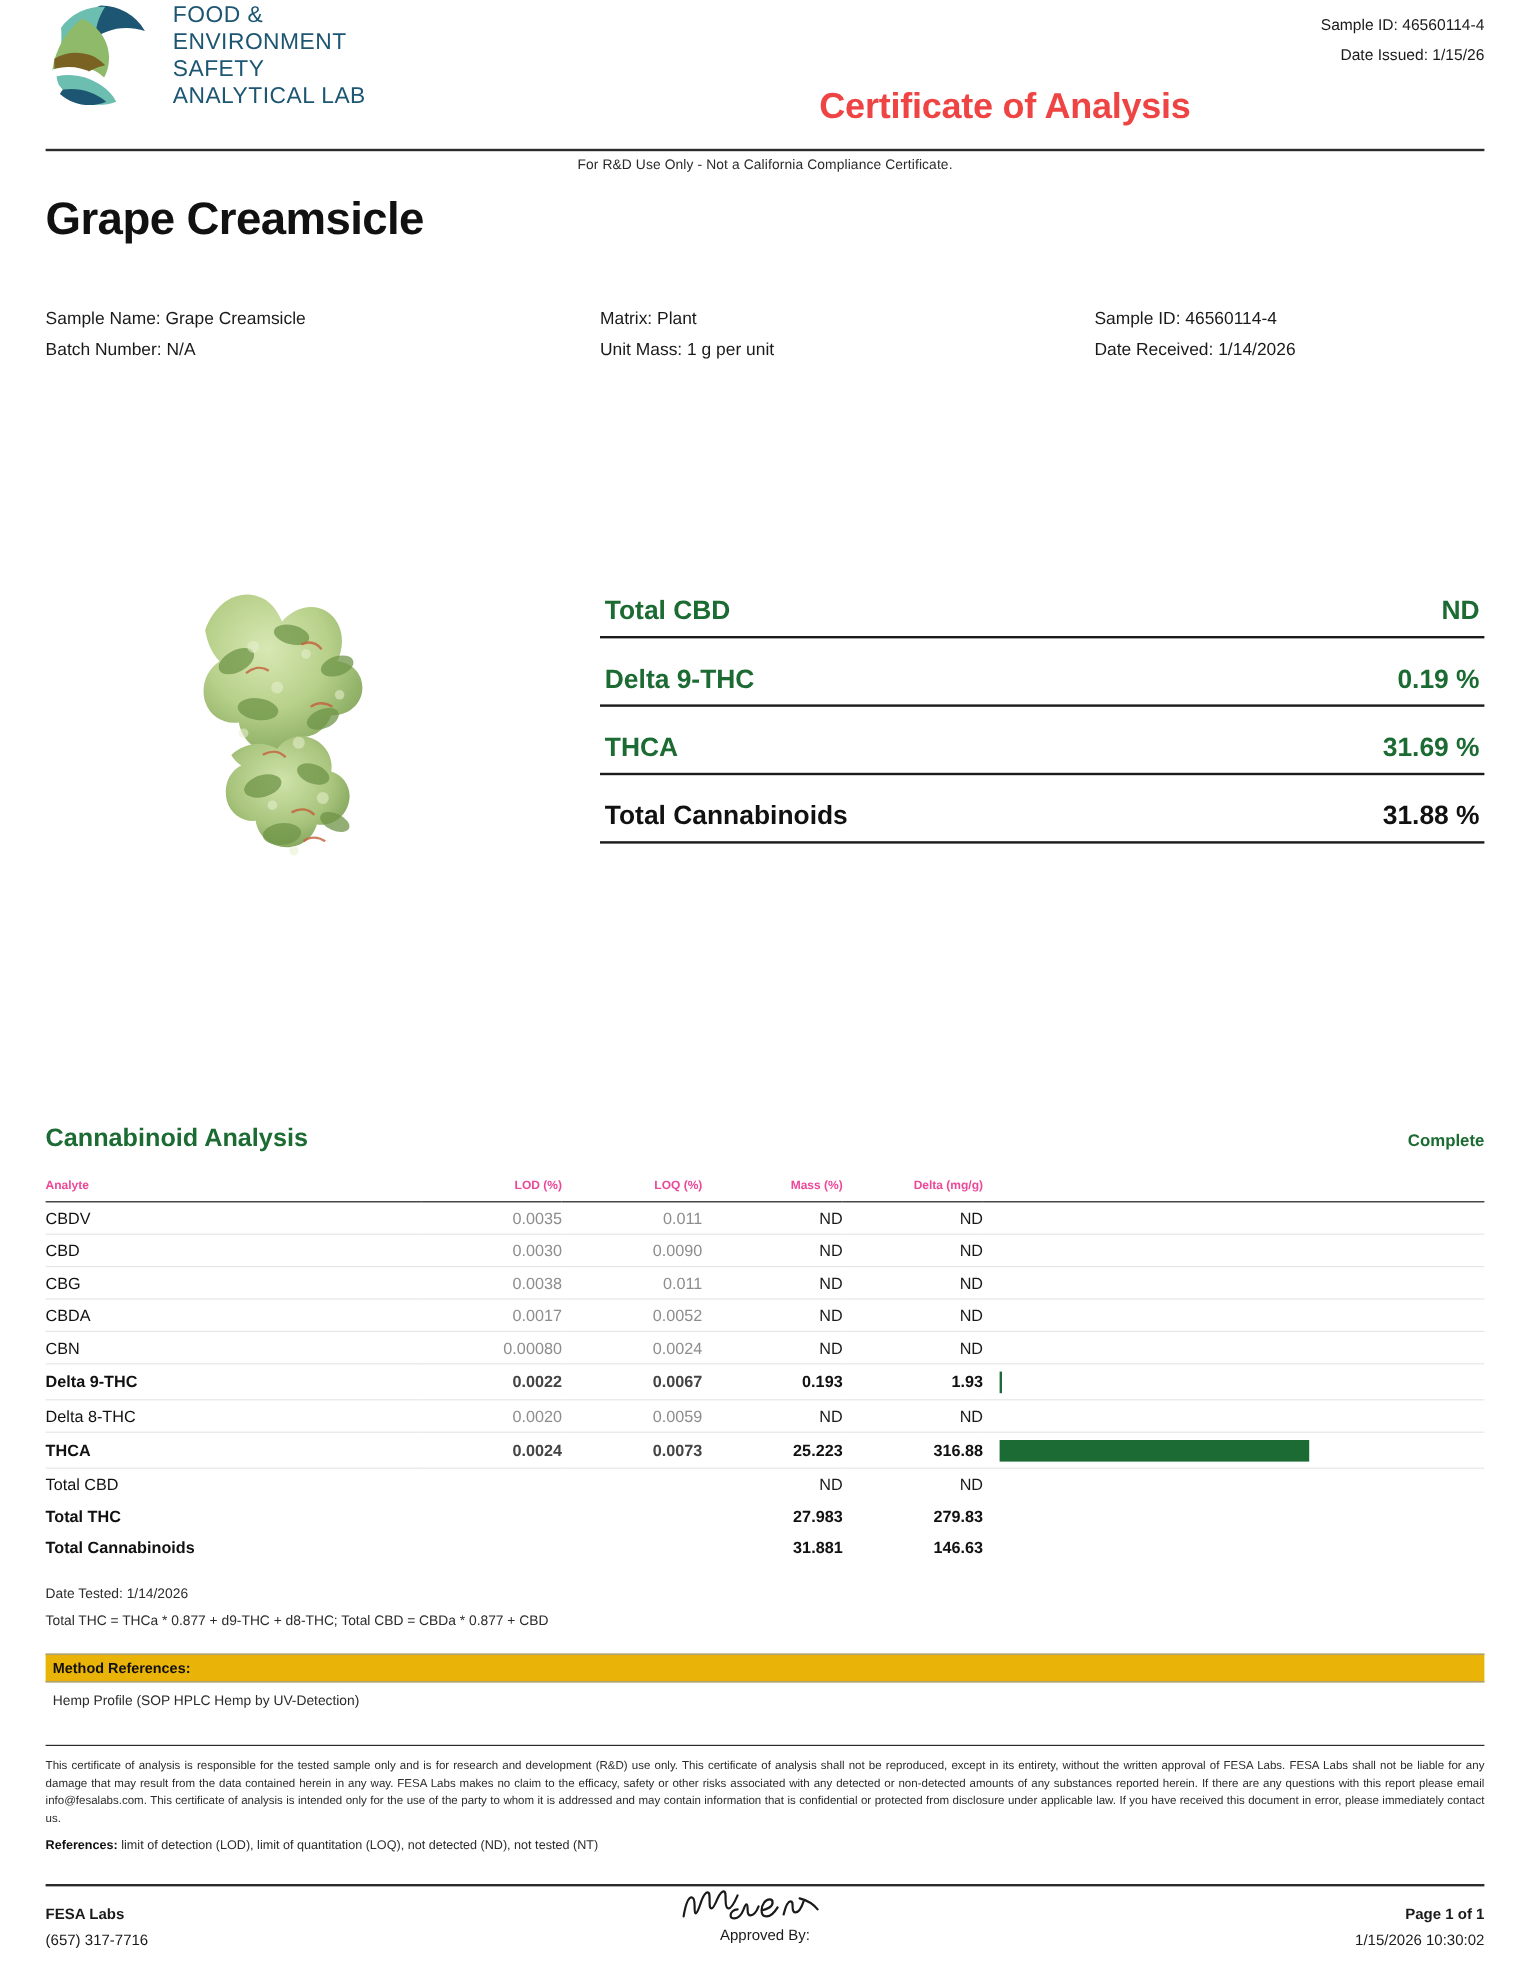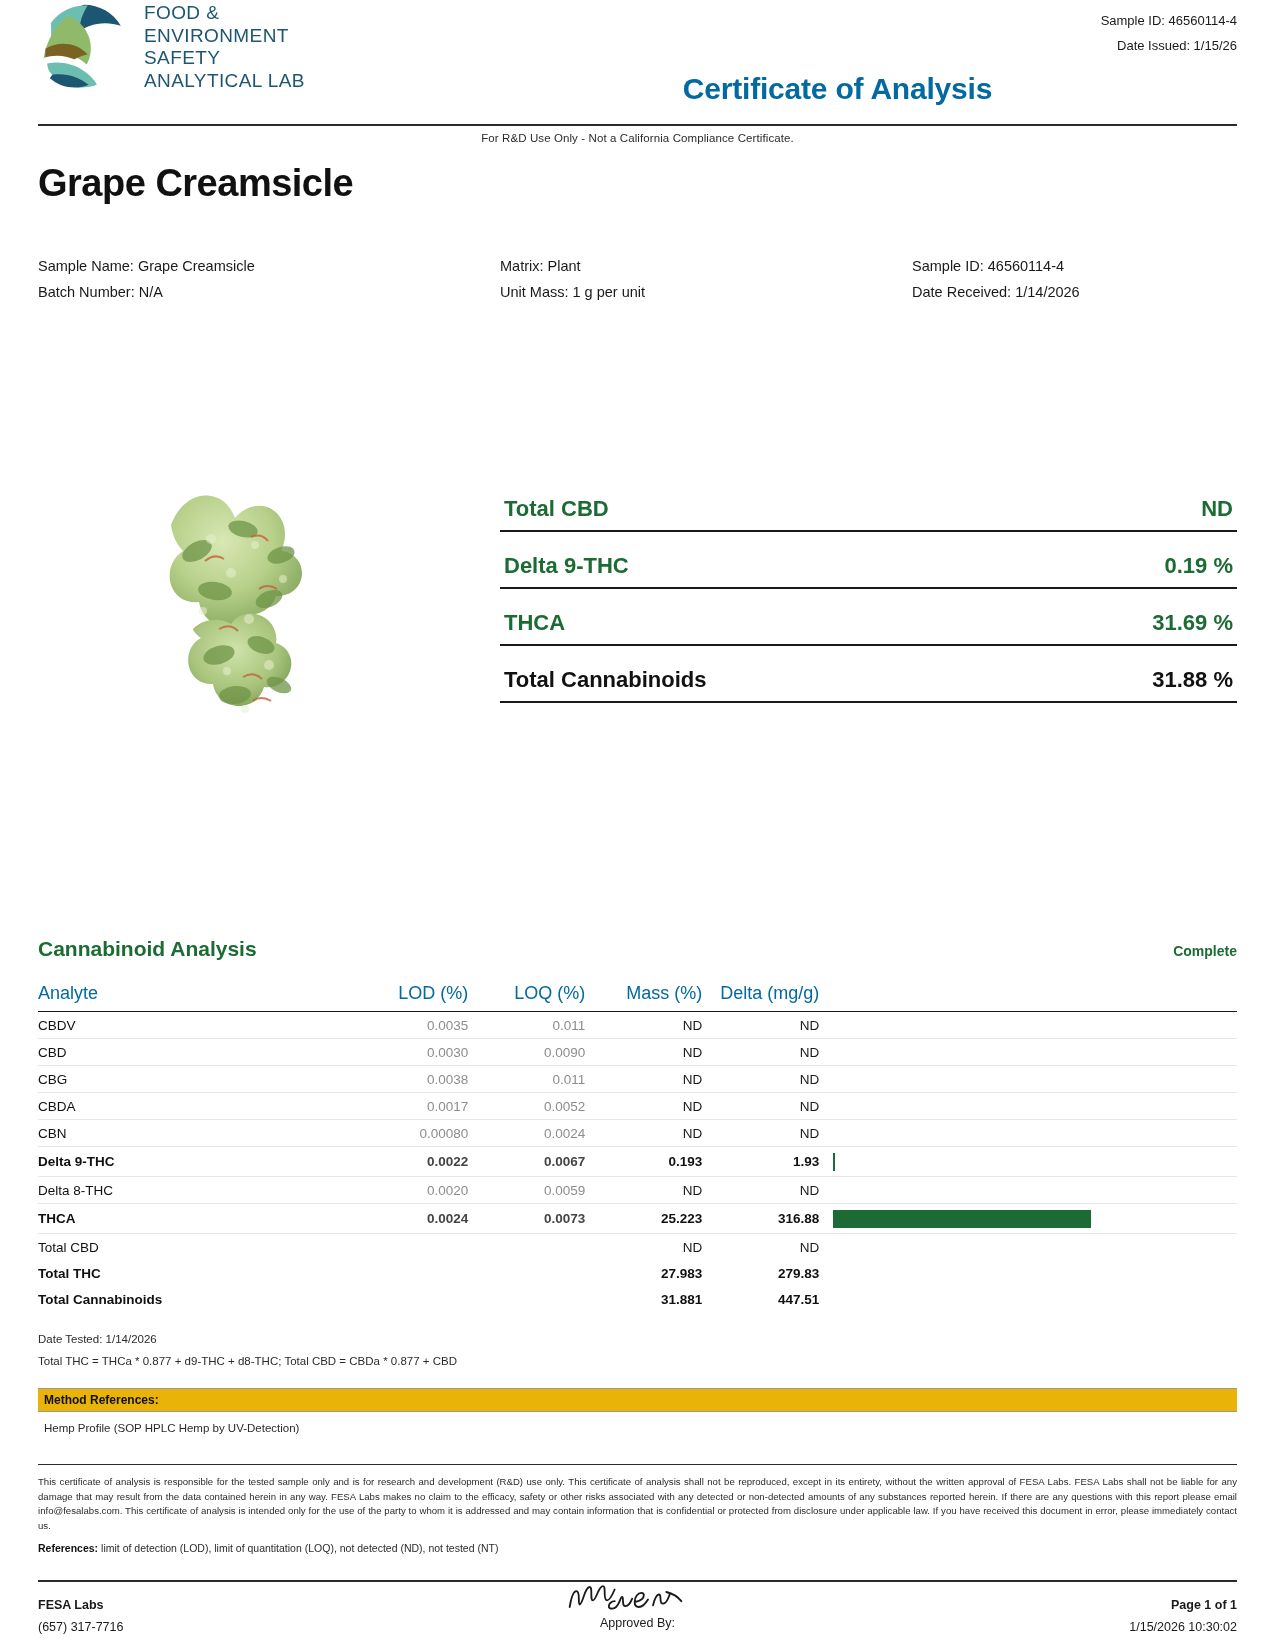--- a/index.html
+++ b/index.html
@@ -23,21 +23,21 @@
     line-height: 22.5px;
     letter-spacing: 0.4px;
     font-weight: 400;
   }
   .coa-title {
     position: absolute;
     left: 400px; right: 0; top: 72px;
     text-align: center;
     font-size: 30px;
     font-weight: bold;
-    color: #0369a1;
+    color: #ef4444;
     letter-spacing: -0.2px;
   }
   .header-meta {
     position: absolute; right: 0; top: 8px;
     text-align: right; font-size: 13px; line-height: 25px; color: #1a1a1a;
   }
   .rule-dark { border-top: 2.5px solid #2b2b2b; margin-top: 2px; }
   .rnd-note {
     text-align: center; font-size: 11.5px; color: #2b2b2b;
     margin-top: 6px; letter-spacing: 0.1px;
@@ -78,21 +78,21 @@
   
   .analysis-head {
     display: flex; justify-content: space-between; align-items: baseline;
     margin-top: 14px;
   }
   .analysis-title { font-size: 21px; font-weight: bold; color: #1b6b33; }
   .analysis-status { font-size: 14px; font-weight: bold; color: #1b6b33; }
 
   table.analytes { width: 100%; border-collapse: collapse; margin-top: 22px; }
   table.analytes th {
-    font-size: 18px; font-weight: normal; color: #0369a1;
+    font-size: 10px; font-weight: bold; color: #ec4899;
     padding: 0 0 7px 0; border-bottom: 1.6px solid #1a1a1a;
     text-align: right; white-space: nowrap;
   }
   table.analytes th.analyte-col { text-align: left; }
   table.analytes td {
     font-size: 13.5px; padding: 5.5px 0; text-align: right;
     border-bottom: 1px solid #e6e6e6; white-space: nowrap;
   }
   table.analytes td.analyte-col { text-align: left; color: #111; }
   table.analytes td.dim { color: #8d8d8d; }
@@ -354,21 +354,21 @@
           <td class="dim col-num"></td>
           <td class="col-num">27.983</td>
           <td class="col-num">279.83</td>
           <td class="bar-cell col-bar"></td>
         </tr>
         <tr class="bold totals">
           <td class="analyte-col col-analyte">Total Cannabinoids</td>
           <td class="dim col-num"></td>
           <td class="dim col-num"></td>
           <td class="col-num">31.881</td>
-          <td class="col-num">447.51</td>
+          <td class="col-num">146.63</td>
           <td class="bar-cell col-bar"></td>
         </tr>
       </tbody>
   </table>
 
   <div class="notes">
     <div>Date Tested: 1/14/2026</div>
     <div>Total THC = THCa * 0.877 + d9-THC + d8-THC; Total CBD = CBDa * 0.877 + CBD</div>
   </div>
 

